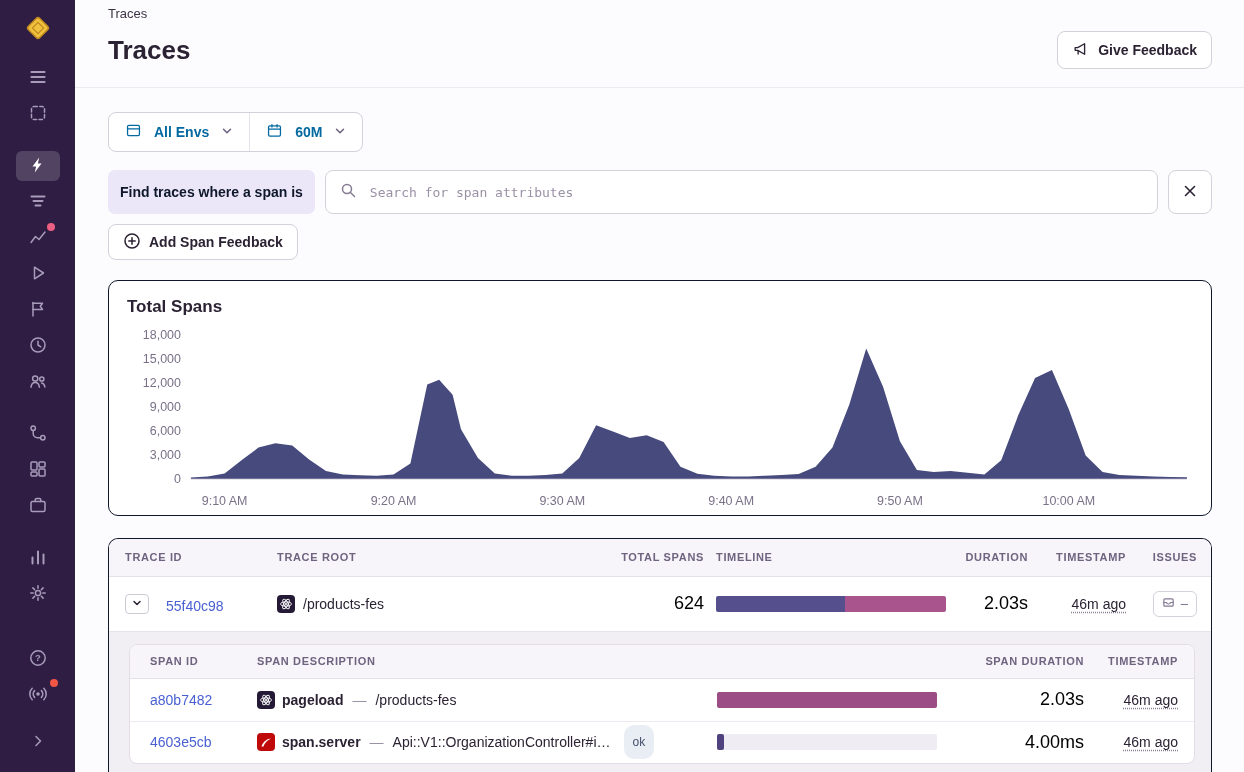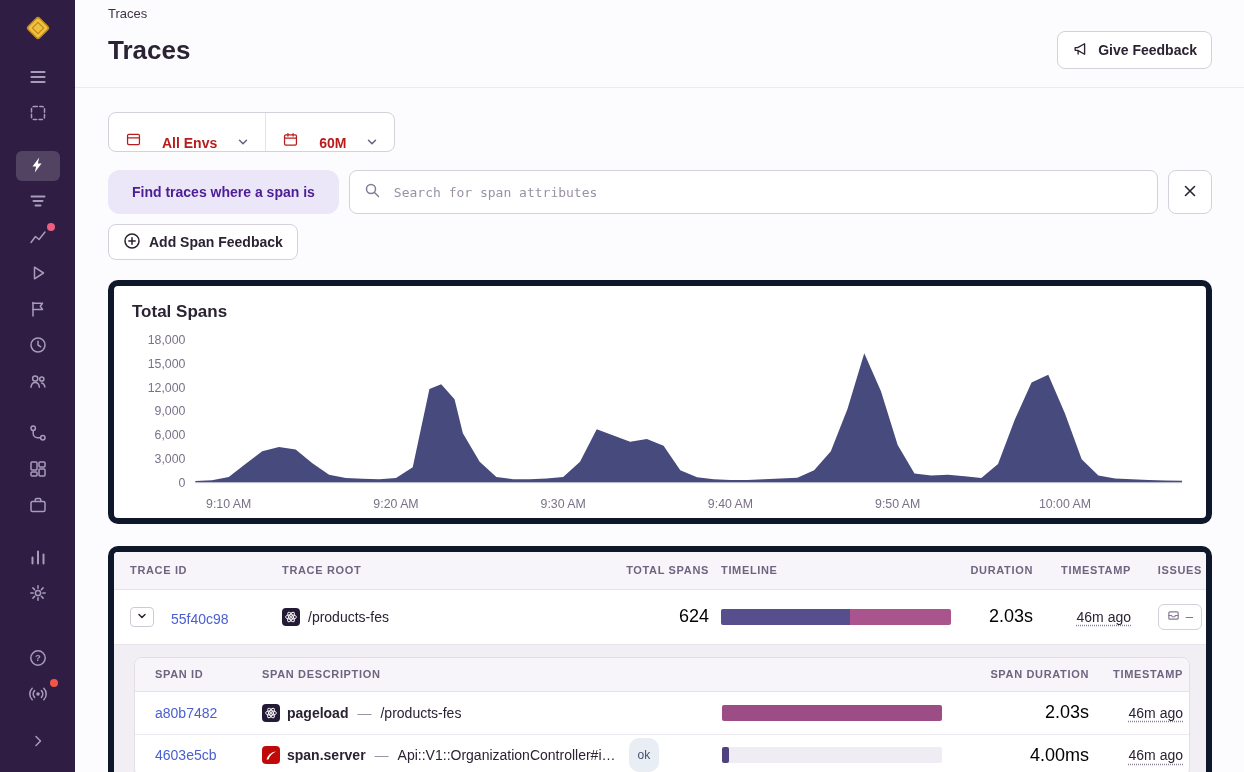--- a/index.html
+++ b/index.html
@@ -22,36 +22,36 @@
   .page-header{padding:6px 32px 0 33px;border-bottom:1px solid #eceaef}
   .breadcrumb{font-size:13px;color:#3d3346}
   .title-row{display:flex;align-items:center;justify-content:space-between;margin-top:10px;padding-bottom:18px}
   h1{font-size:26px;font-weight:700;color:#2b2233}
   .btn{display:inline-flex;align-items:center;gap:8px;background:#fff;border:1px solid #d5d0da;border-radius:8px;font-weight:700;font-size:14px;color:#2b2233;cursor:pointer;font-family:"Liberation Sans",sans-serif}
   .btn svg{fill:none;stroke:currentColor;stroke-width:1.5;stroke-linecap:round;stroke-linejoin:round}
   .feedback-btn{height:38px;padding:0 14px}
 
   .content{padding:24px 32px 0 33px;flex:1;overflow:hidden}
   .filter-group{display:inline-flex;align-items:stretch;border:1px solid #d5d0da;border-radius:8px;background:#fff;height:40px;overflow:hidden}
-  .filter-btn{display:flex;align-items:flex-end;gap:20px;padding:0 16px;font-weight:700;font-size:14px;background:none;border:none;cursor:pointer;color:#b91c1c;font-family:"Liberation Sans",sans-serif}
+  .filter-btn{display:flex;align-items:center;gap:12px;padding:0 16px;font-weight:700;font-size:14px;background:none;border:none;cursor:pointer;color:#0369a1;font-family:"Liberation Sans",sans-serif}
   .filter-btn + .filter-btn{border-left:1px solid #e5e1e9}
   .filter-btn svg{fill:none;stroke:currentColor;stroke-width:1.5;stroke-linecap:round;stroke-linejoin:round}
   .chev{color:#6e6480}
 
   .search-row{display:flex;gap:10px;margin-top:18px;height:44px}
-  .search-chip{display:flex;align-items:center;padding:0 24px;background:#ebe6f8;color:#4c1d95;font-weight:700;font-size:14px;border-radius:12px}
+  .search-chip{display:flex;align-items:center;padding:0 12px;background:#ebe6f8;color:#0f172a;font-weight:700;font-size:14px;border-radius:7px}
   .search-box{flex:1;display:flex;align-items:center;gap:14px;border:1px solid #d5d0da;border-radius:8px;background:#fff;padding:0 14px}
   .search-box svg{fill:none;stroke:#857b93;stroke-width:1.5;stroke-linecap:round}
   .search-box input{flex:1;border:none;outline:none;font-family:"DejaVu Sans Mono",monospace;font-size:13px;color:#2b2233;background:transparent}
   .search-box input::placeholder{color:#9a91a5}
   .close-btn{width:44px;height:44px;display:flex;align-items:center;justify-content:center;background:#fff;border:1px solid #d5d0da;border-radius:8px;cursor:pointer;color:#2b2233}
   .close-btn svg{fill:none;stroke:currentColor;stroke-width:1.6;stroke-linecap:round}
   .add-btn{height:36px;padding:0 14px;margin-top:10px}
 
-  .card{background:#fff;border:6px solid #0f172a;border-radius:10px}
+  .card{background:#fff;border:1px solid #0f172a;border-radius:10px}
   .chart-card{margin-top:20px;padding:16px 18px 2px}
   .chart-title{font-size:17px;font-weight:700;color:#2b2233}
   .chart-wrap{margin-top:4px}
   .tick{font-family:"Liberation Sans",sans-serif;font-size:12.5px;fill:#7a7188}
   .axis{stroke:#dcd8e1;stroke-width:1}
 
   .table-card{margin-top:22px;border-radius:10px 10px 0 0;border-bottom:none;overflow:hidden}
   .t-head,.t-row{display:grid;grid-template-columns:140px 250px 165px 230px 70px 86px 59px;column-gap:12px;padding:0 16px;align-items:center}
   .t-head{height:38px;background:#f7f5f9;border-bottom:1px solid #e5e1e9}
   .th{font-size:11px;font-weight:700;letter-spacing:.06em;color:#6e6480;text-transform:uppercase;white-space:nowrap}

